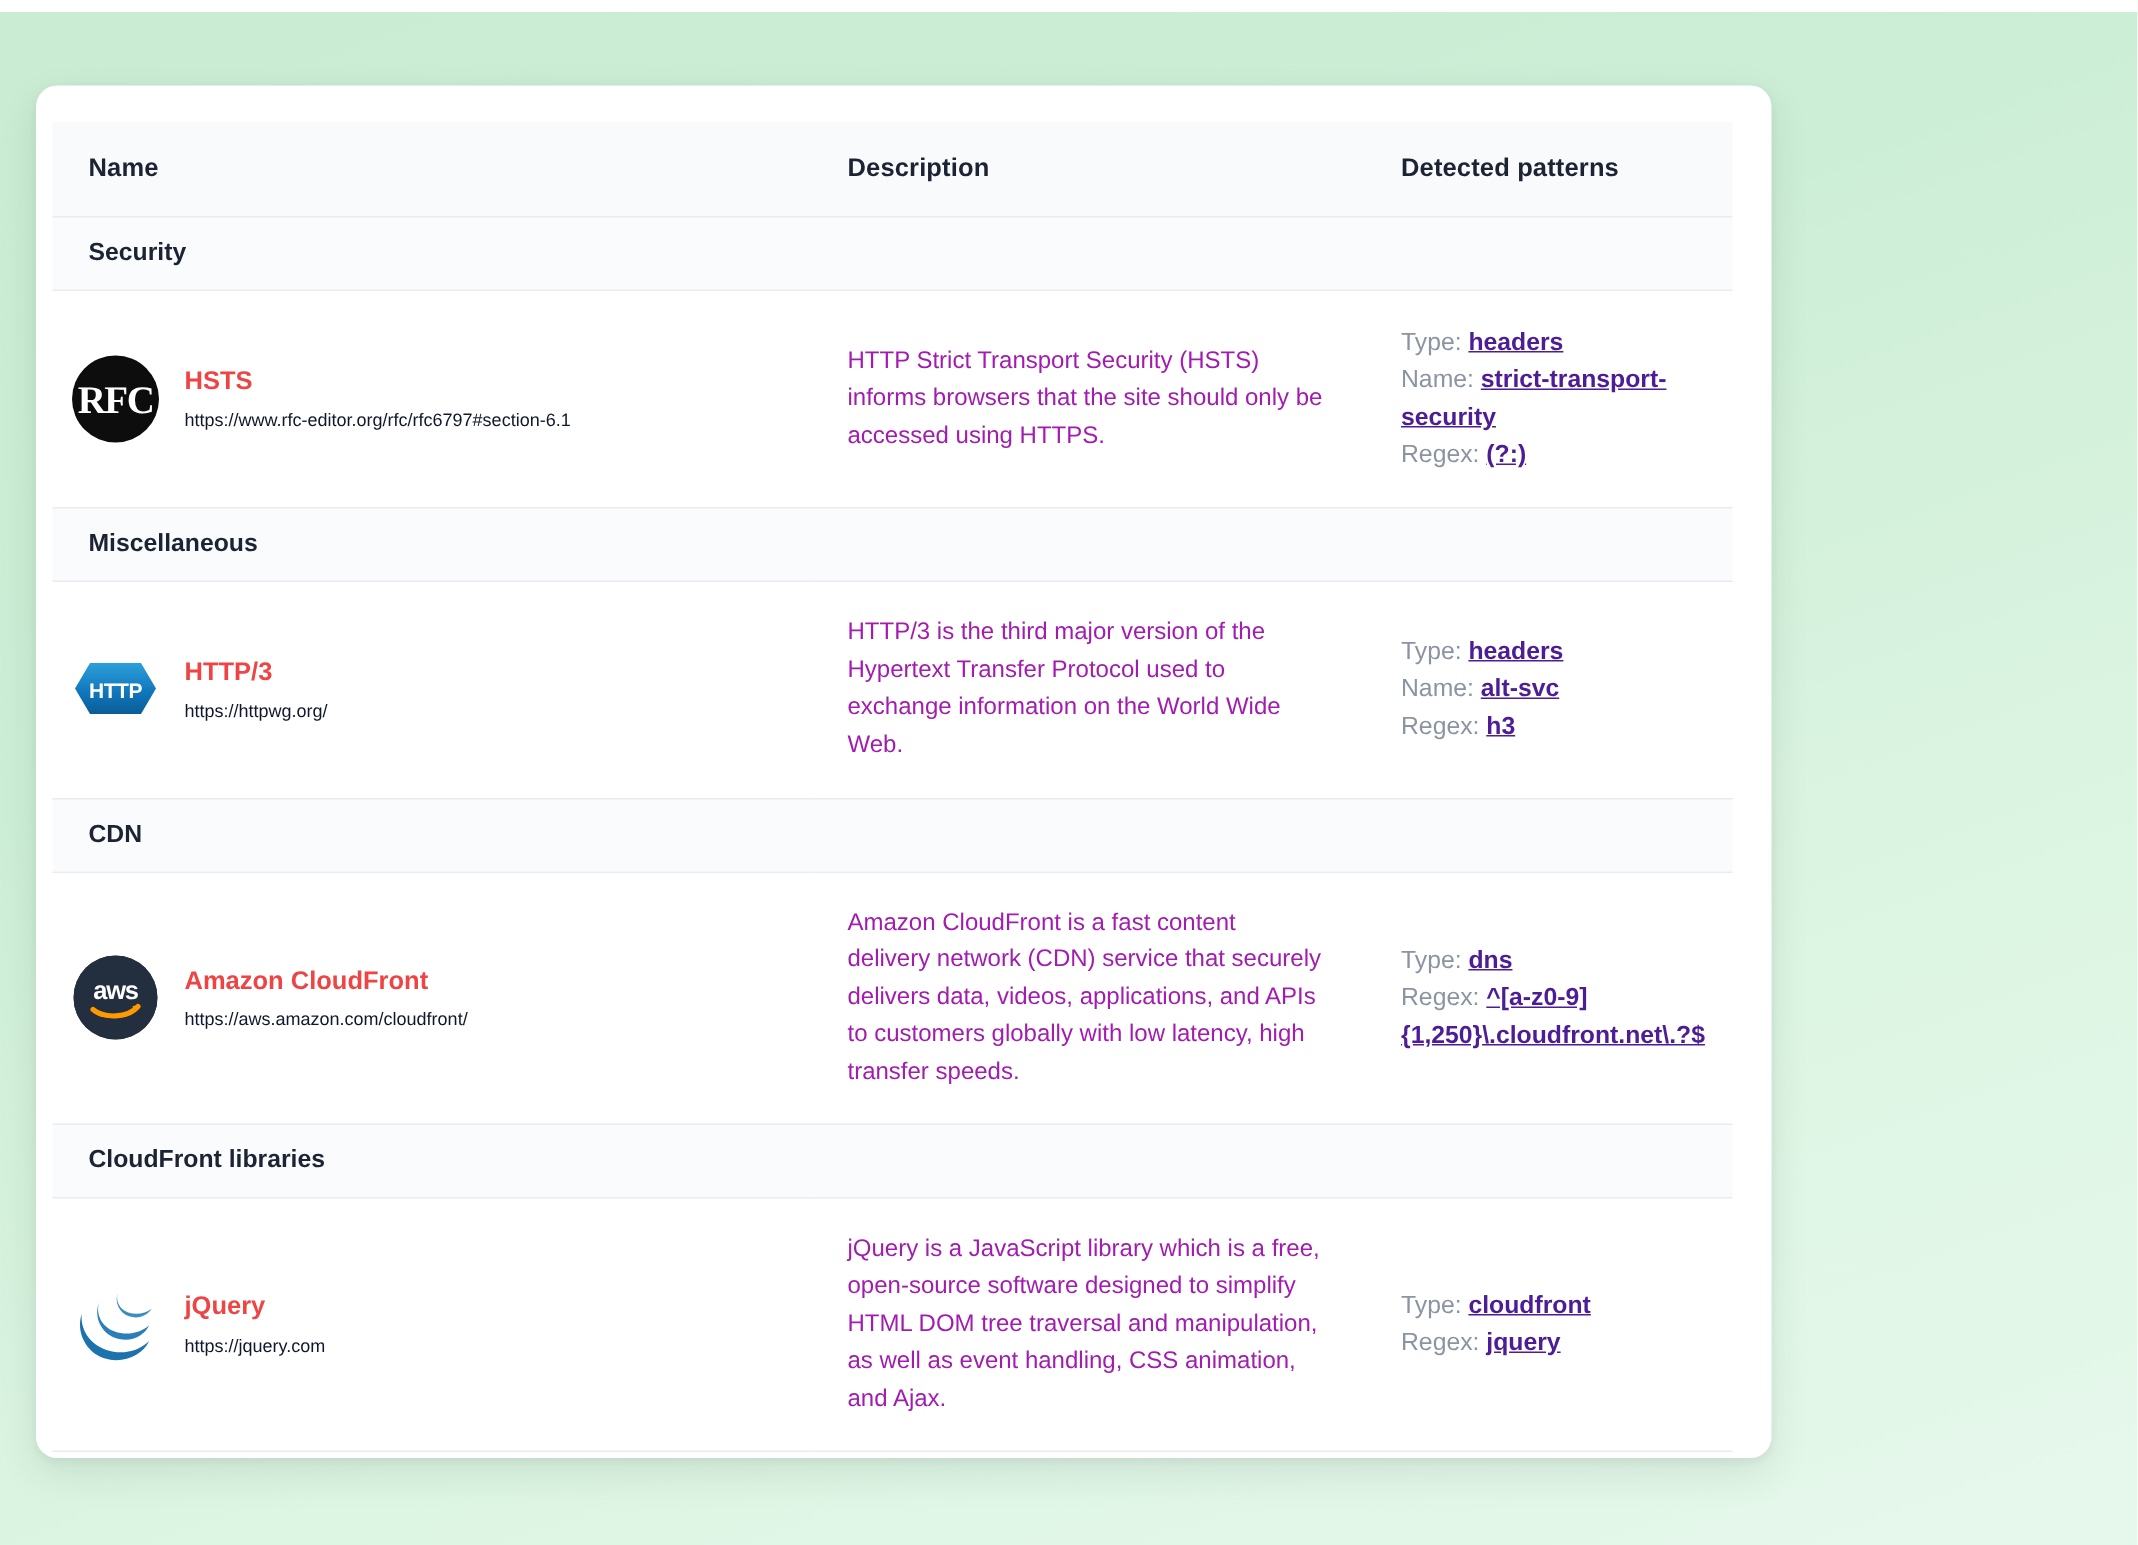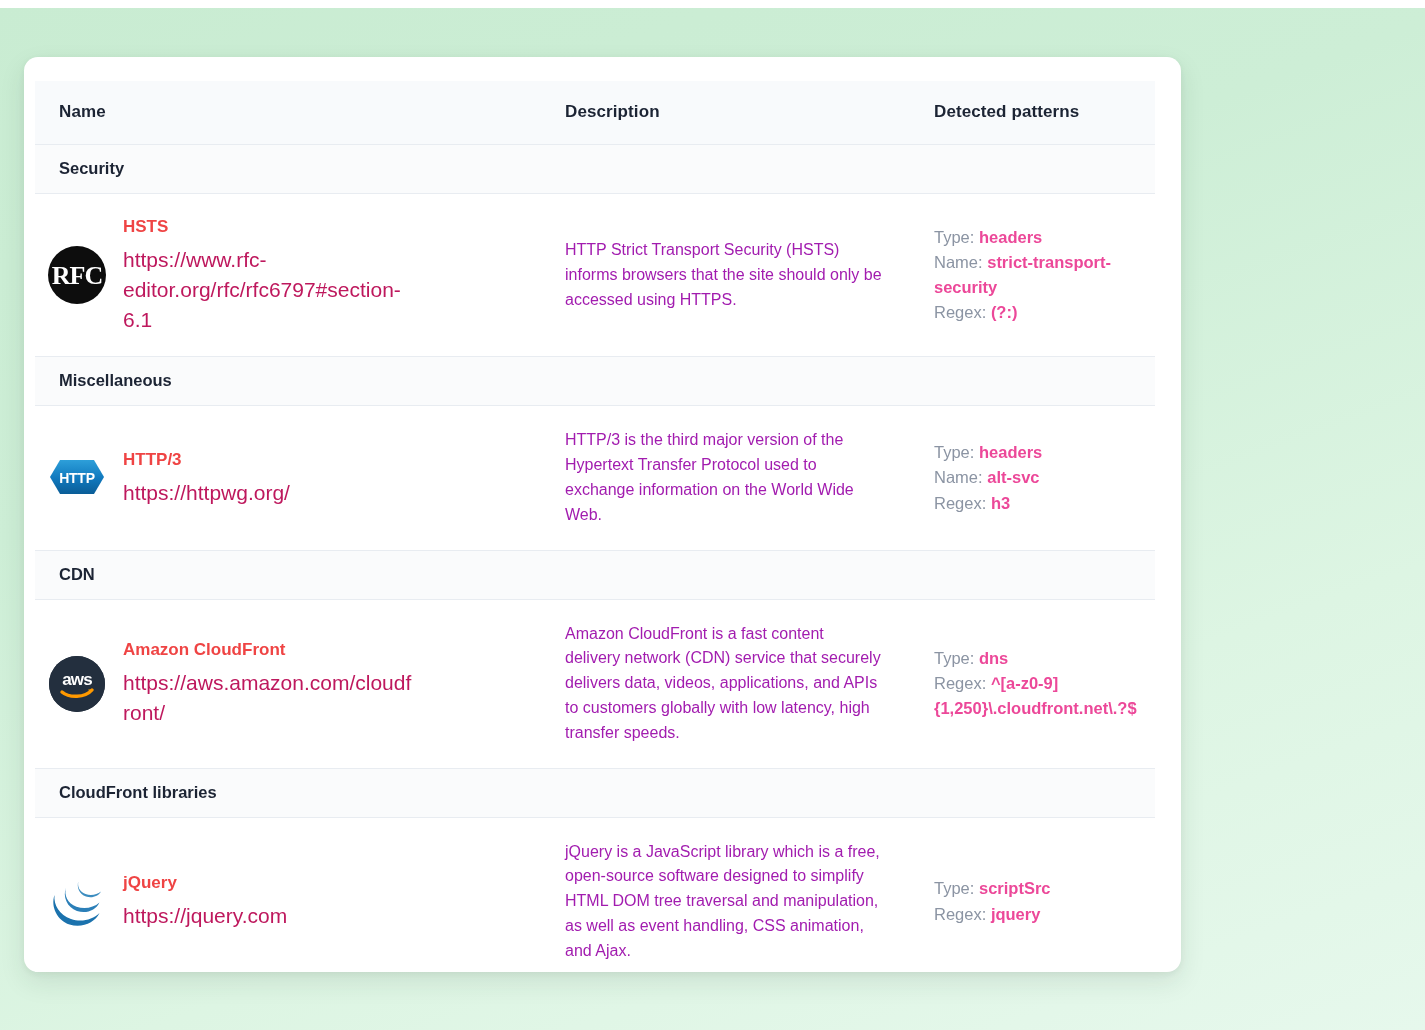--- a/index.html
+++ b/index.html
@@ -103,22 +103,22 @@
   }
   .name-text { min-width: 0; }
   .tech-title {
     font-size: 17px;
     font-weight: bold;
     color: #ef4444;
     line-height: 1.35;
     margin-bottom: 6px;
   }
   .tech-url {
-    font-size: 21px;
-    color: #be185d;
+    font-size: 12px;
+    color: #0f172a;
     line-height: 1.42;
     word-break: break-word;
     max-width: 290px;
   }
 
   
   .desc-cell {
     padding-left: 22px !important;
     padding-right: 28px !important;
     font-size: 16px;
@@ -129,21 +129,21 @@
 
   
   .pat-cell {
     padding-left: 24px !important;
     padding-right: 14px !important;
     font-size: 16.5px;
     line-height: 1.52;
     vertical-align: middle;
   }
   .pat-line { color: #8b94a3; }
-  .pat-line b { color: #ec4899; font-weight: bold; }
+  .pat-line b { color: #4c1d95; font-weight: bold; text-decoration: underline; }
 
   
   .logo-rfc {
     width: 58px; height: 58px;
     border-radius: 50%;
     background: #0d0d0d;
     color: #ffffff;
     display: flex; align-items: center; justify-content: center;
     font-family: "Liberation Serif", serif;
     font-weight: bold;
@@ -331,21 +331,21 @@
             <div class="name-text">
               <div class="tech-title">jQuery</div>
               <div class="tech-url">https://jquery.com</div>
             </div>
           </div>
         </td>
         <td class="desc-cell">jQuery is a JavaScript library which is a free, open-source software designed to simplify HTML DOM tree traversal and manipulation, as well as event handling, CSS animation, and Ajax.</td>
         <td class="pat-cell">
           <div class="pat-line">
             <span>Type:</span>
-            <b>scriptSrc</b>
+            <b>cloudfront</b>
           </div>
           <div class="pat-line">
             <span>Regex:</span>
             <b>jquery</b>
           </div>
         </td>
       </tr>
 
     </tbody>
   </table>

